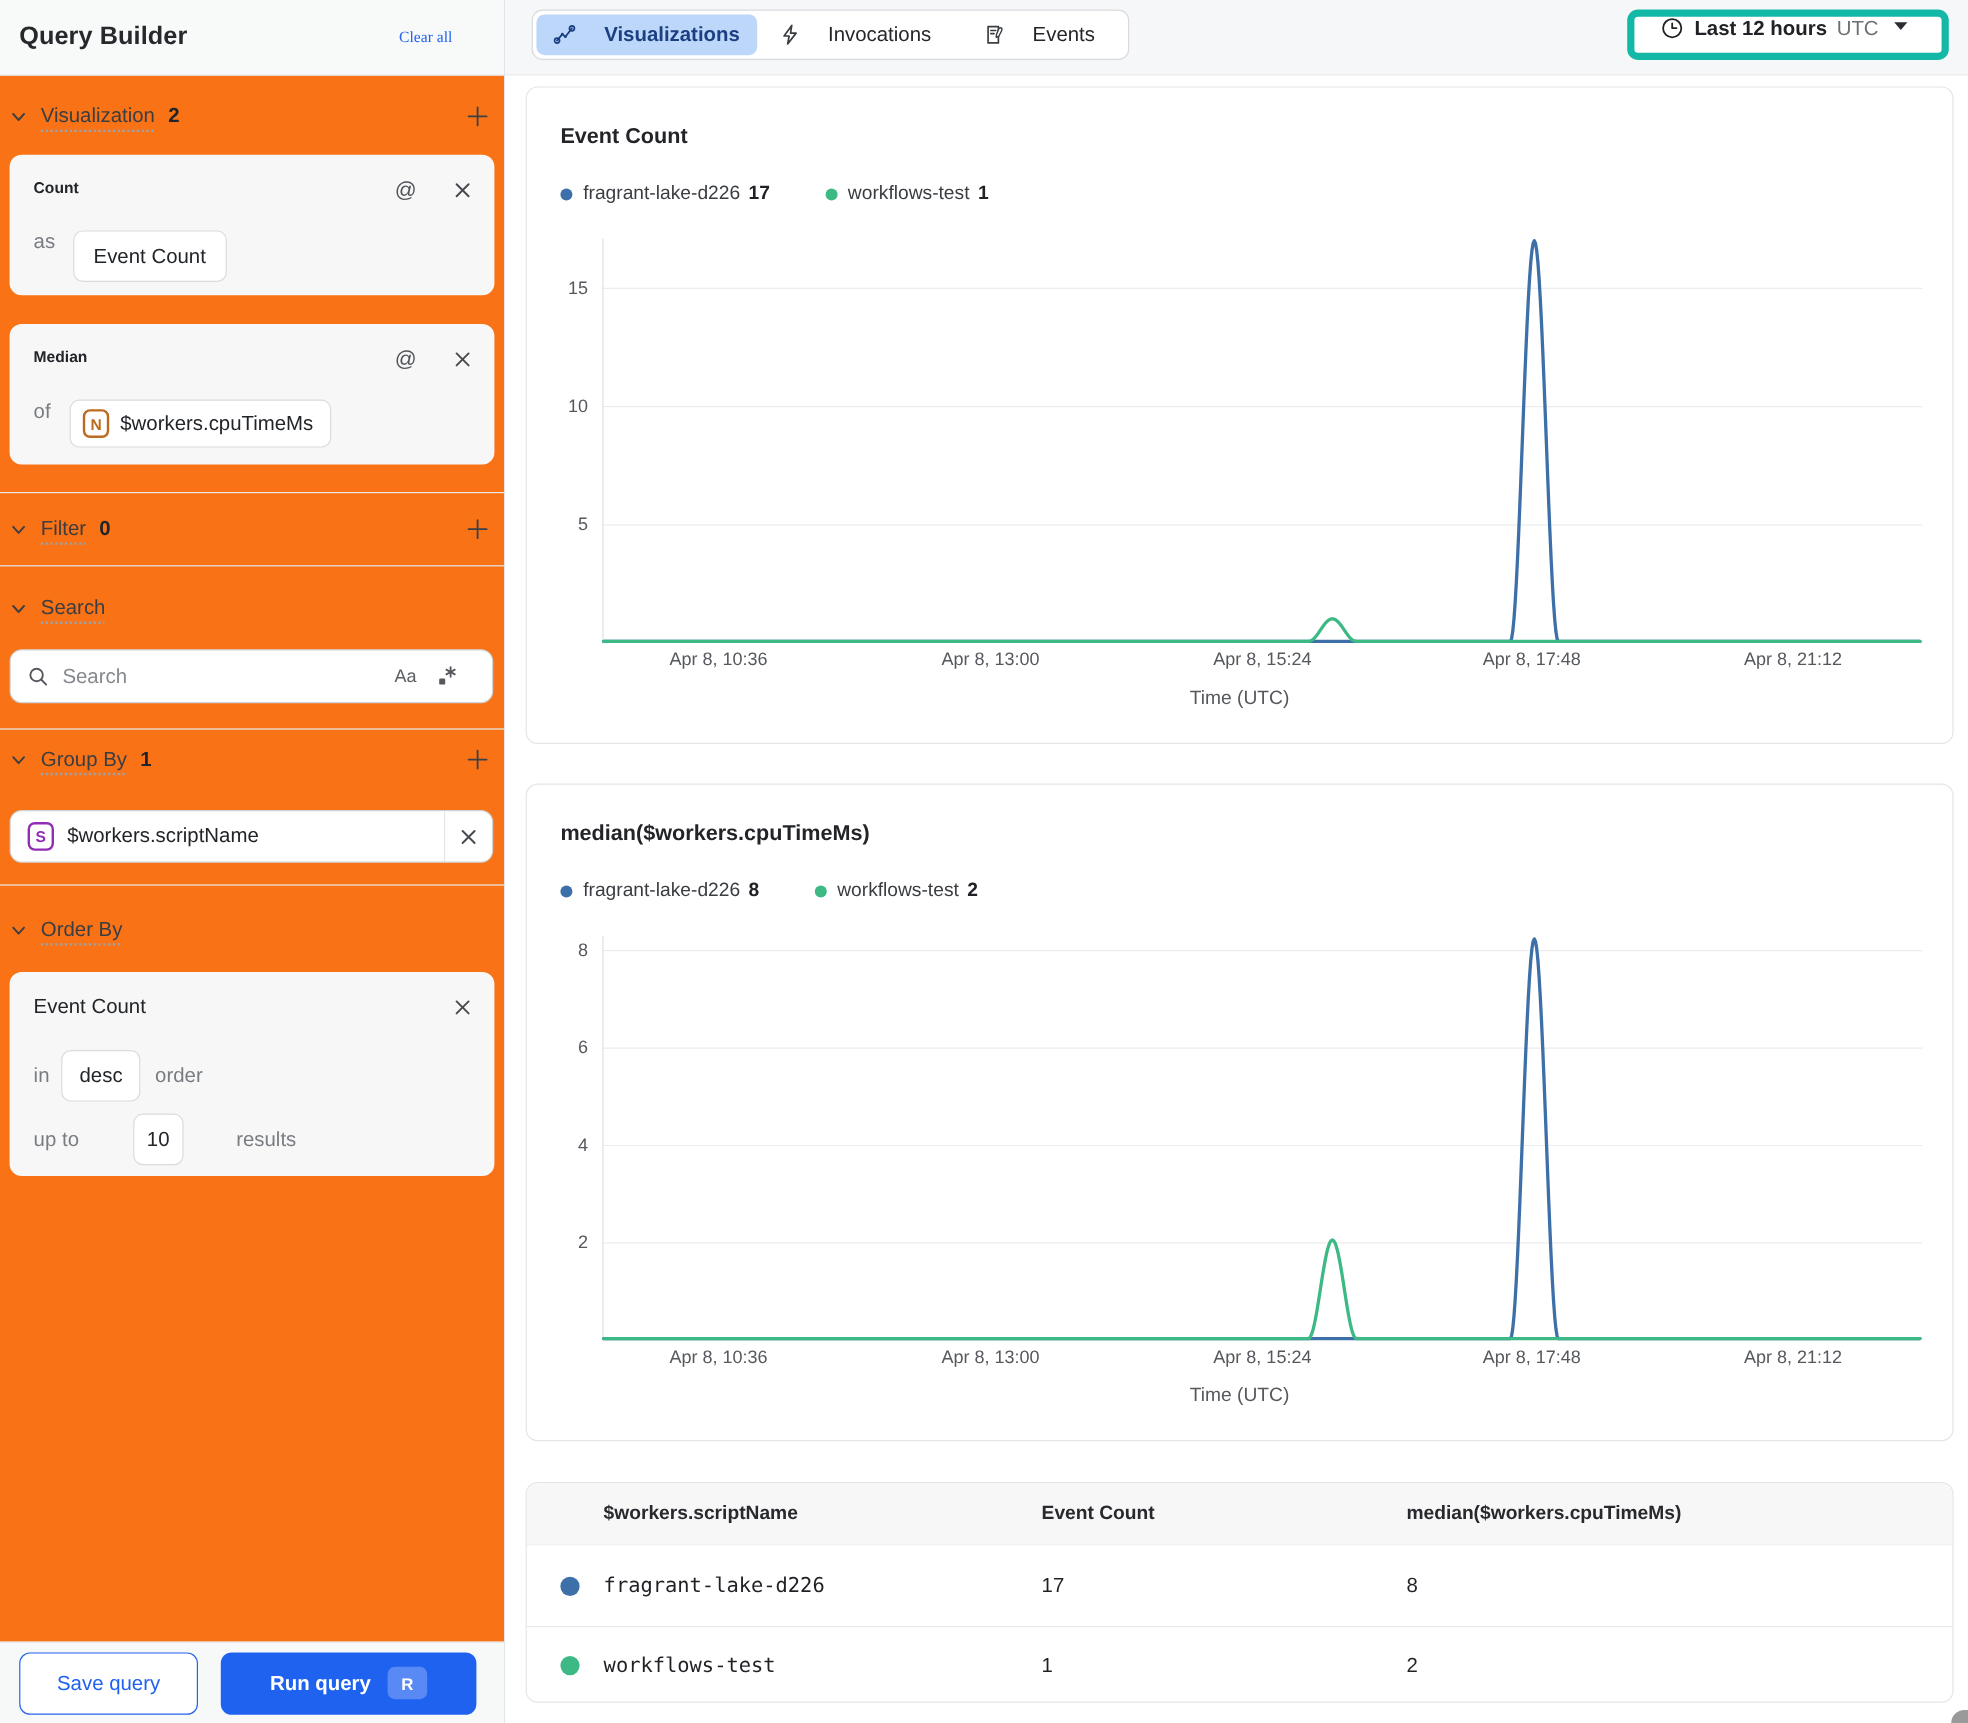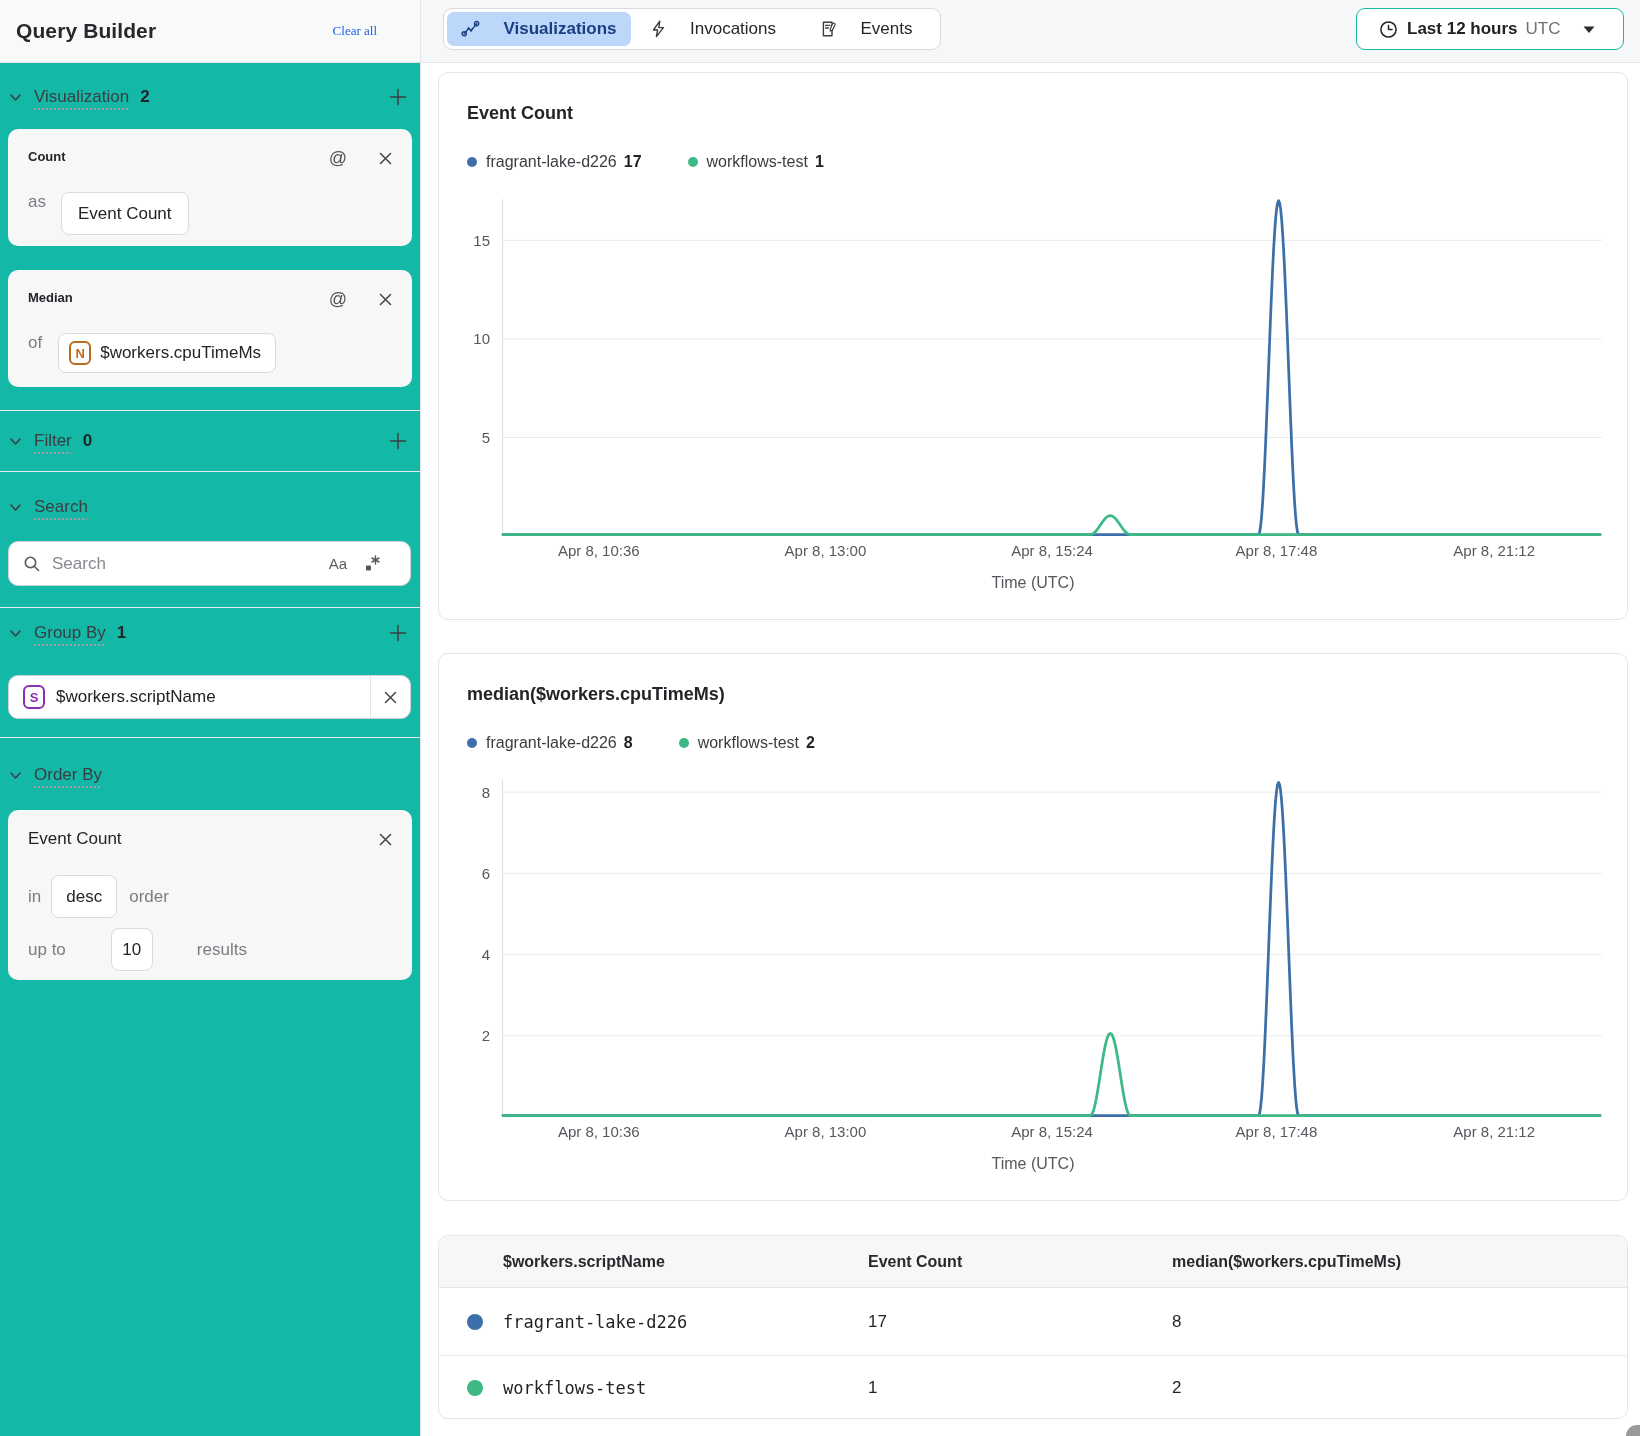--- a/index.html
+++ b/index.html
@@ -10,21 +10,21 @@
     background:#ffffff;
     -webkit-font-smoothing:antialiased;
   }
   .app { display:flex; width:1640px; height:1436px; }
 
   
   .sidebar {
     width:421px; height:1436px; flex:0 0 421px;
     border-right:1px solid #e2e4e7;
     display:flex; flex-direction:column;
-    background:#14b8a6;
+    background:#f97316;
   }
   .sb-header {
     height:63px; flex:0 0 63px;
     background:#f8f9f9;
     border-bottom:1px solid #e6e7e9;
     display:flex; align-items:center;
     padding:0 43px 0 16px;
   }
   .sb-title { font-size:21px; font-weight:700; color:#26282c; letter-spacing:.1px; }
   .sb-clear { margin-left:auto; font-size:13px; color:#2161f0; cursor:pointer; background:none; border:none; font-family:Liberation Serif, serif; }
@@ -121,22 +121,22 @@
   }
   .tab {
     height:34px; border-radius:7px; display:flex; align-items:center; justify-content:center; gap:23px;
     font-size:17px; color:#24262a; cursor:pointer; background:none; border:none; font-family:inherit;
   }
   .tab:nth-child(1) { width:184px; }
   .tab:nth-child(2) { width:164px; }
   .tab:nth-child(3) { width:142px; }
   .tab.active { background:#bcd7fa; color:#1b3f80; font-weight:600; }
   .timebtn {
-    margin-left:auto; position:relative; top:-2px; height:42px; width:268px; background:#fff; border:1px solid #14b8a6; border-radius:9px;
-    display:flex; align-items:center; padding:0 28px 0 22px; cursor:pointer; font-family:inherit;
+    margin-left:auto; position:relative; top:-2px; height:42px; width:268px; background:#fff; border:6px solid #14b8a6; border-radius:9px;
+    display:flex; align-items:flex-start; padding:0 28px 0 22px; cursor:pointer; font-family:inherit;
   }
   .timebtn .tb-label { font-size:17px; font-weight:600; color:#202225; margin-left:9px; }
   .timebtn .tb-tz { font-size:17px; color:#6d7176; margin-left:8px; }
   .timebtn .tb-caret { margin-left:auto; }
 
   .content { flex:1; background:#ffffff; padding:9px 12px 0 17px; }
   .card {
     width:1190px; background:#fff; border:1px solid #e3e5e8; border-radius:10px;
     position:relative;
   }
@@ -330,20 +330,27 @@
         </div>
         <div class="order-row" style="top:118px; height:43px;gap:32px;">
           <span class="muted">up to</span>
           <span class="val-box" style="margin-left:13px; width:42px; padding:0 6px;">10</span>
           <span class="muted" style="margin-left:12px;">results</span>
         </div>
       </div>
 
     </div>
 
+    <div class="sb-footer">
+      <button class="btn-save">Save query</button>
+      <button class="btn-run">
+        <span>Run query</span>
+        <span class="run-kbd">R</span>
+      </button>
+    </div>
   </aside>
 
   <div class="main">
     <div class="topbar">
       <div class="tabgroup" id="tabgroup">
           <button class="tab active">
             <span style="display:flex;">
               <svg width="19" height="18" viewBox="0 0 19 18" fill="none">
      <path d="M3.2 13.8 L7.6 8.4 L10.2 10.6 L15.6 3.6" stroke="#1b3f80" stroke-width="1.5" stroke-linecap="round" stroke-linejoin="round"></path>
      <circle cx="3.2" cy="13.8" r="2.1" stroke="#1b3f80" stroke-width="1.4" fill="none"></circle>

